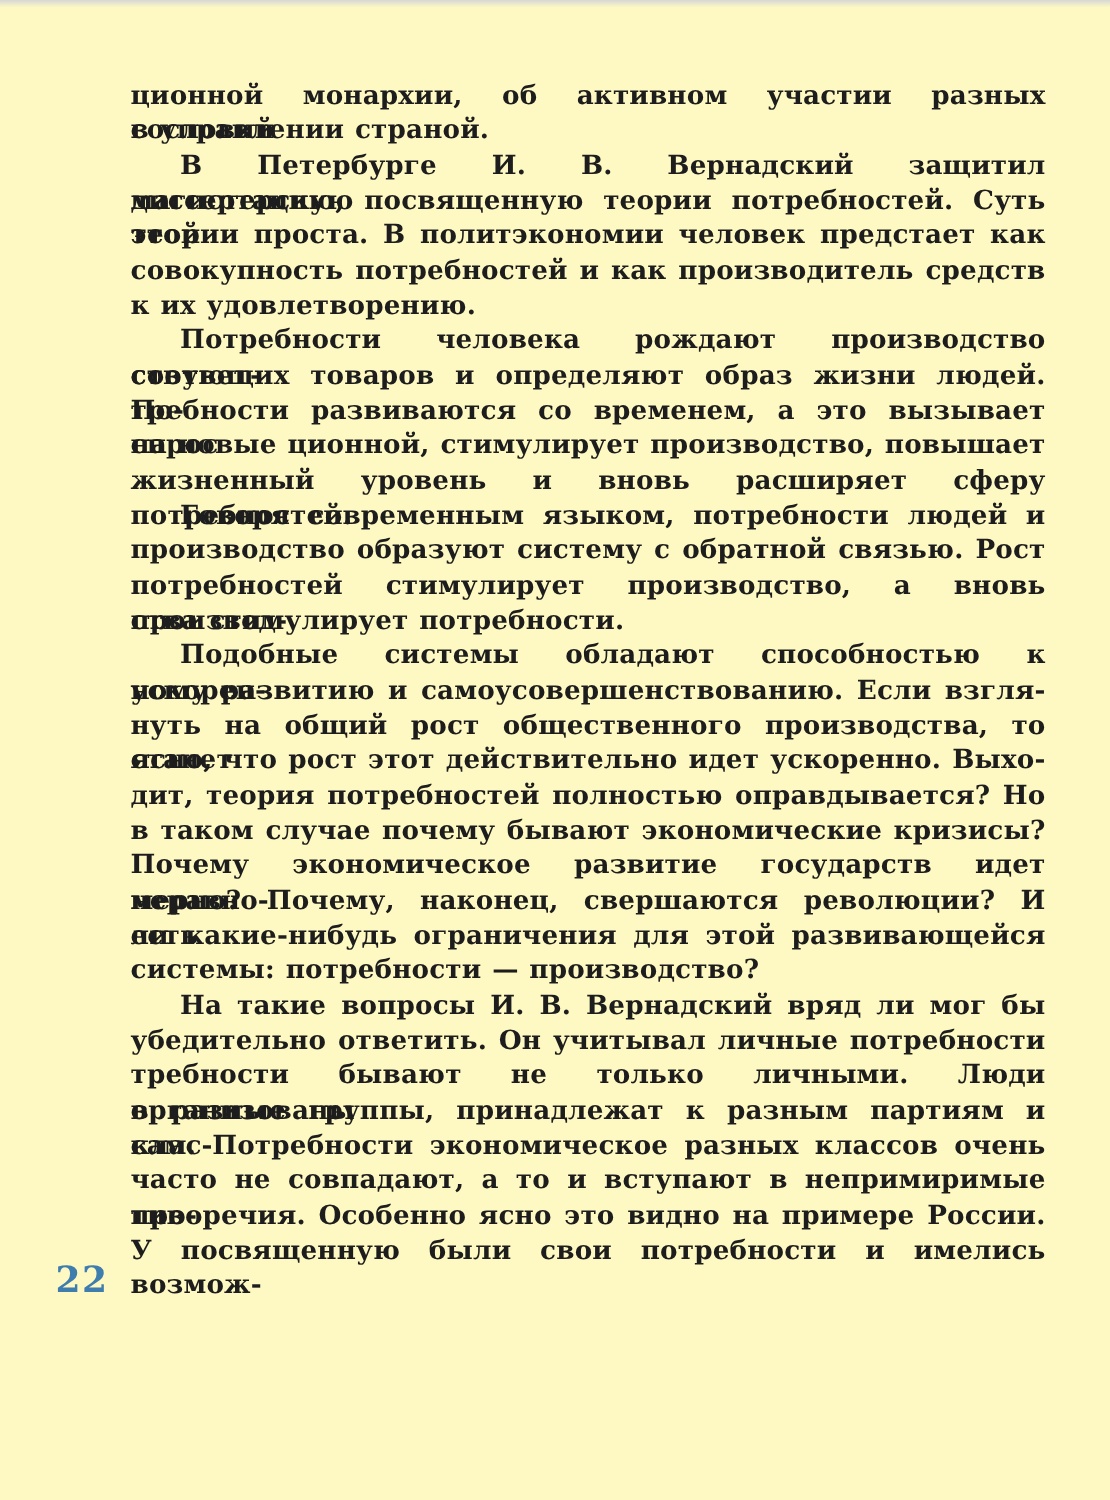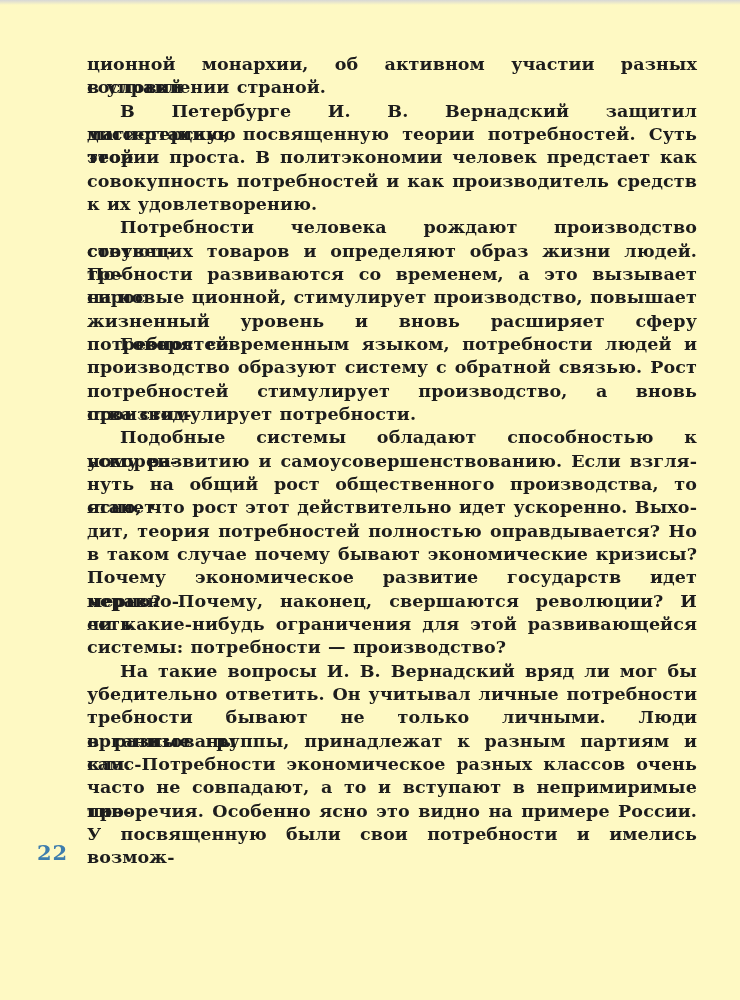--- a/index.html
+++ b/index.html
@@ -44,21 +44,21 @@
     white-space: normal;
     height: 23.34px;
     overflow: visible;
   }
   .line.indent { text-indent: 33px; }
   .line.lastline { text-align-last: left; }
   .page-number {
     position: absolute;
     left: 37px;
     top: 841px;
-    font-size: 21px;
+    font-size: 24px;
     font-weight: 700;
     line-height: 23.34px;
     letter-spacing: 1px;
   }
 </style>
 </head>
 <body>
 
 <div class="book-page" style="background: #fef9c3;">
   <div class="scan-edge-top"></div>

